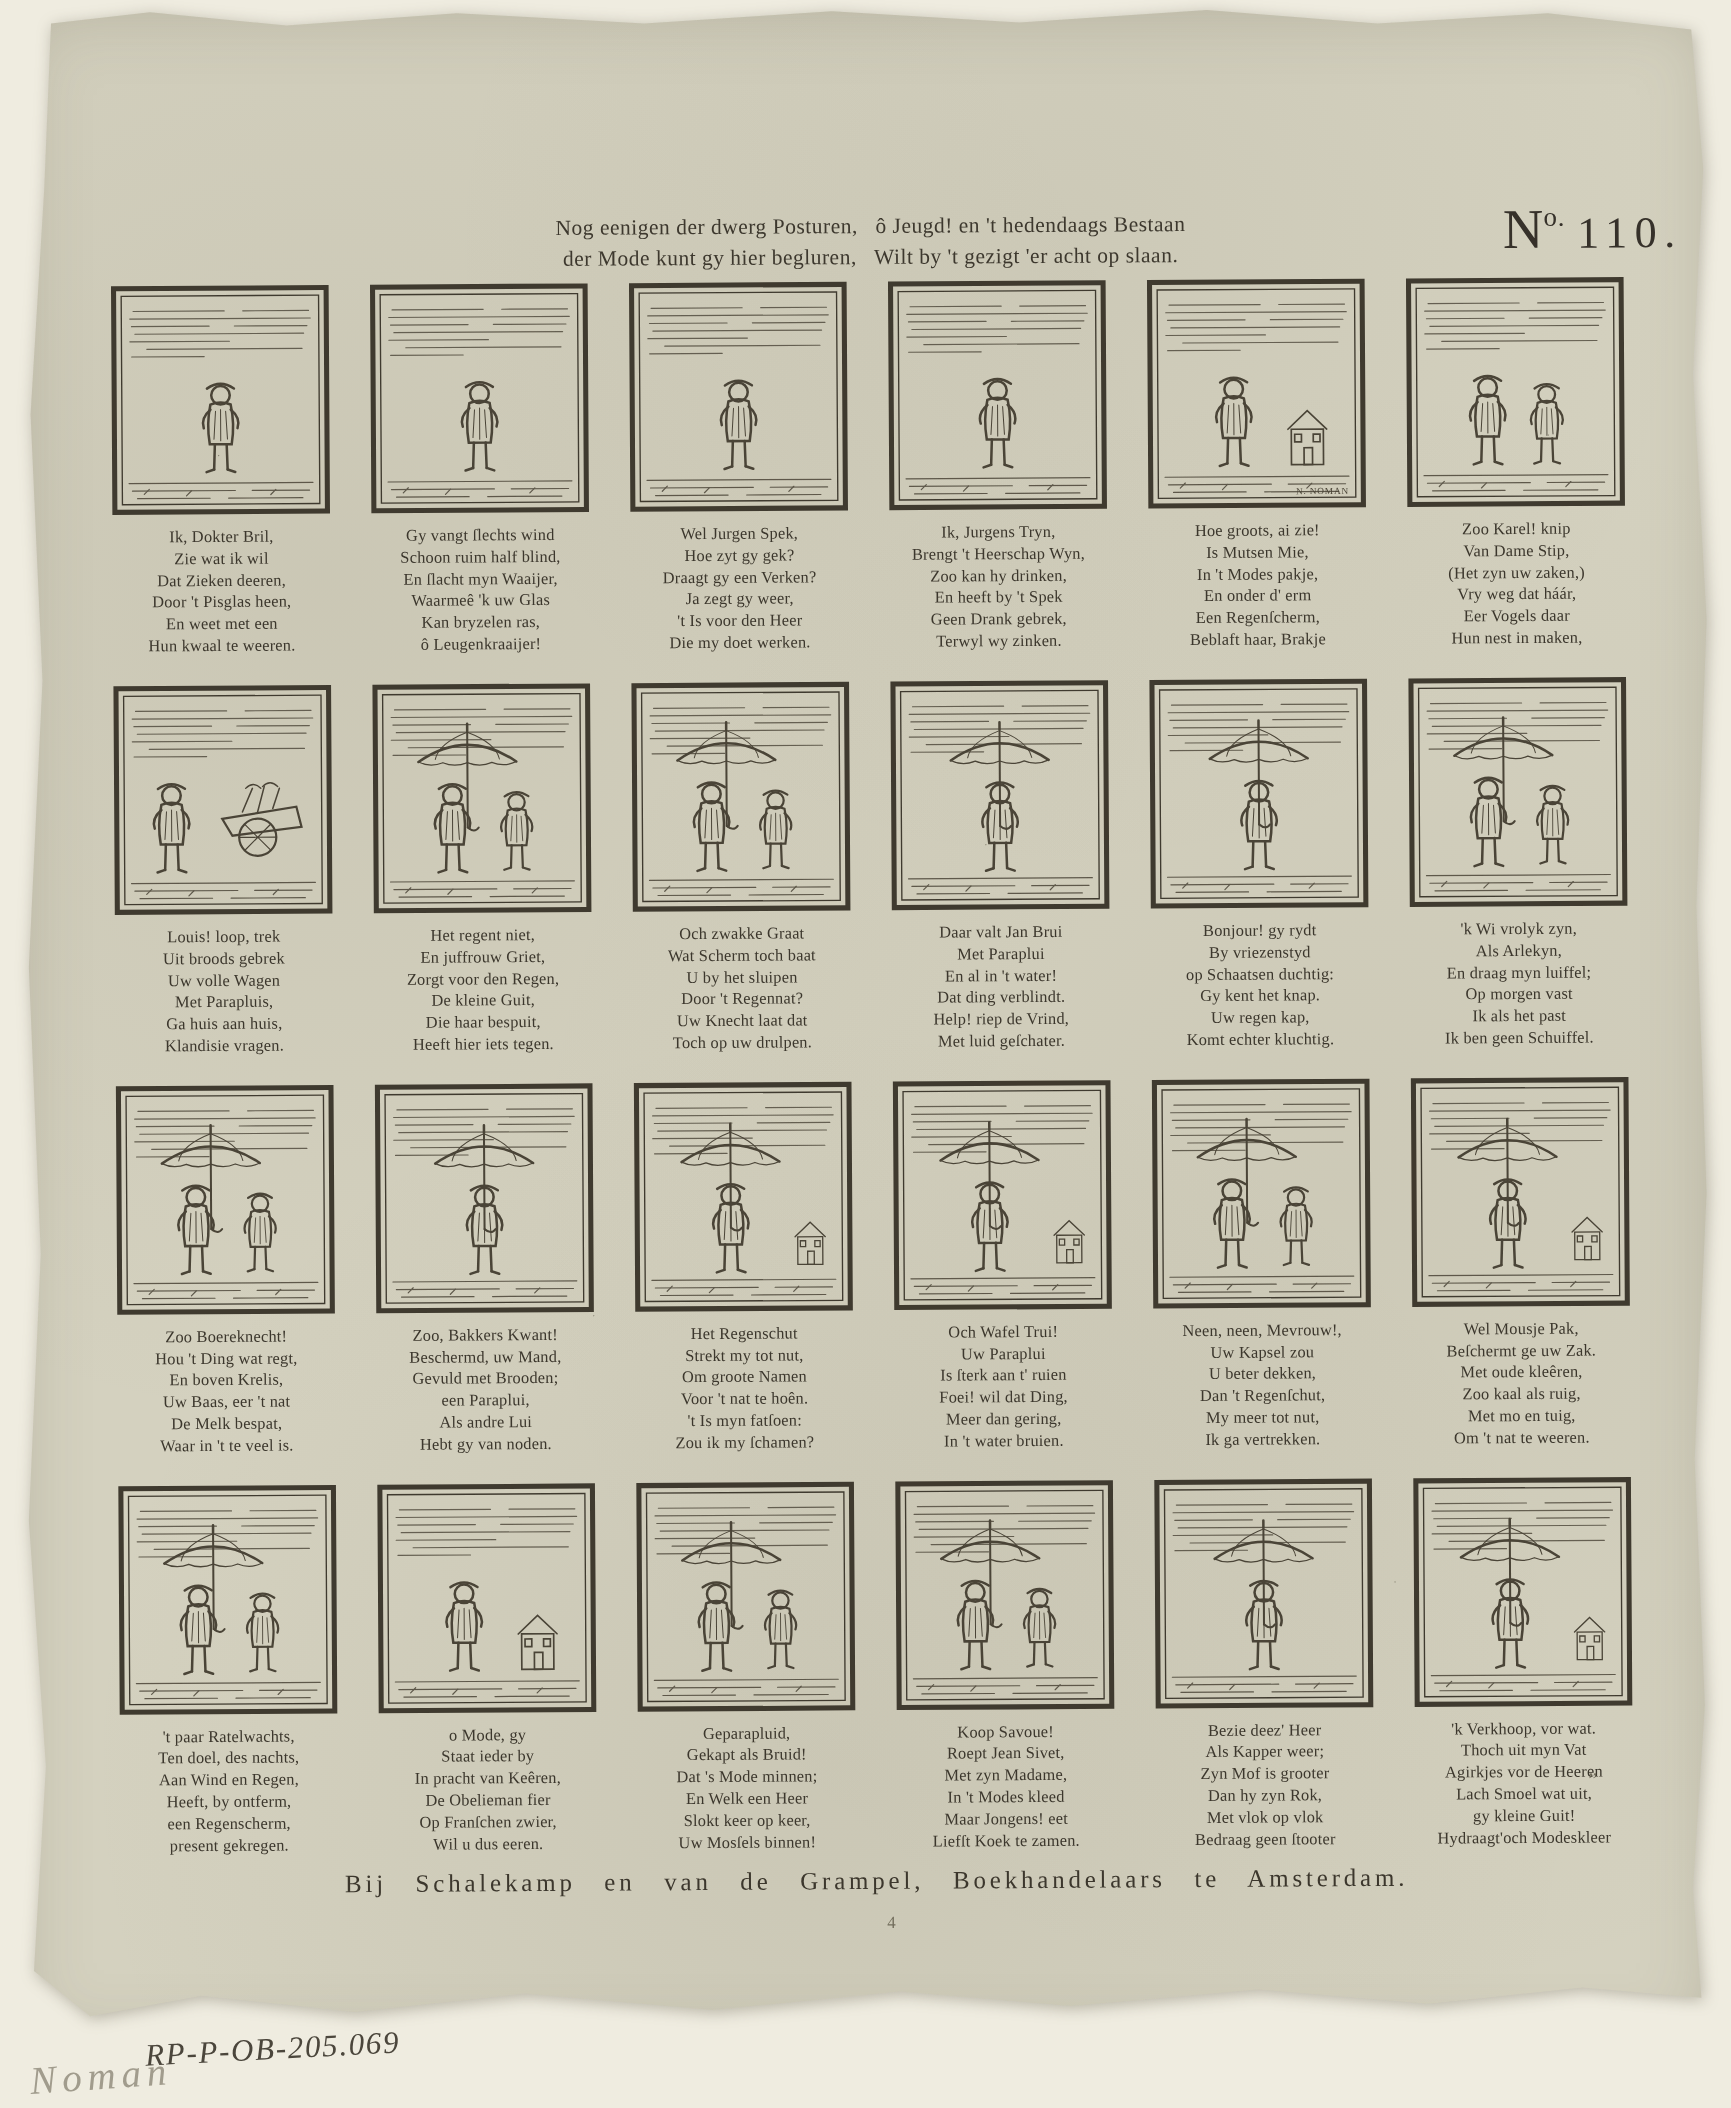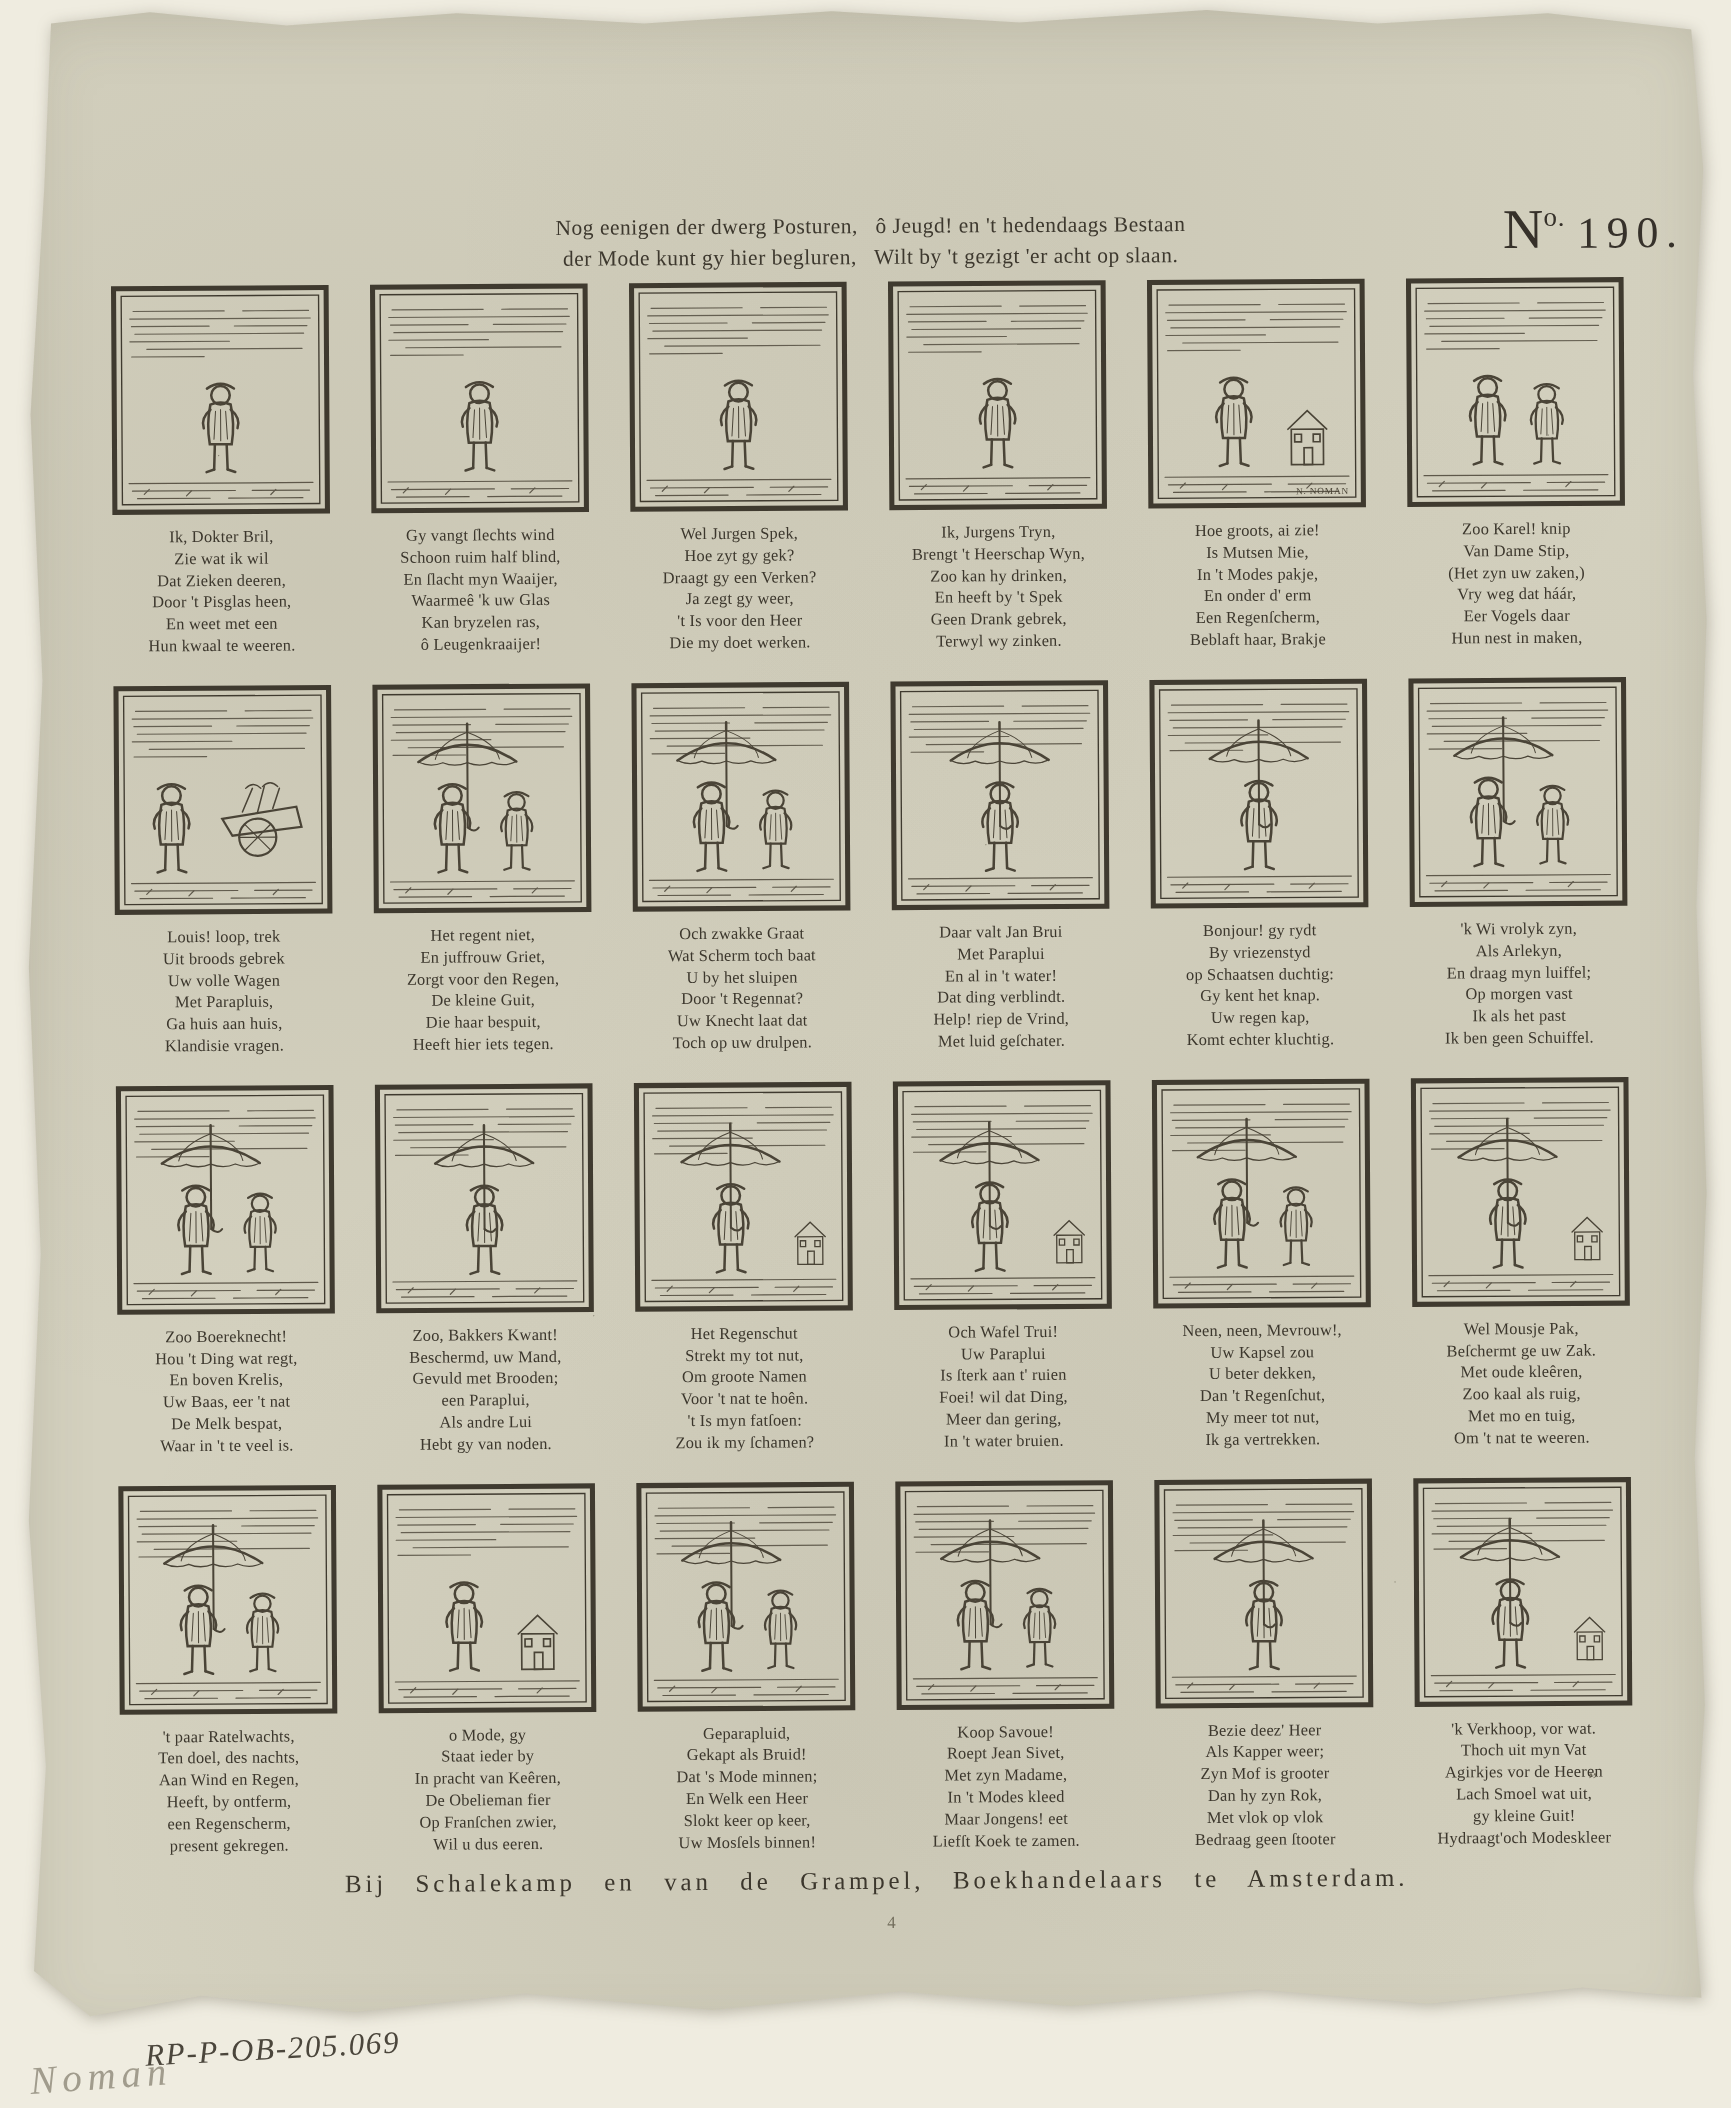--- a/index.html
+++ b/index.html
@@ -147,21 +147,21 @@
 <div class="canvas">
   <div class="sheet-wrap">
     <div class="sheet"></div>
   </div>
 
   <div class="content">
 
     <div class="title"><span>Nog eenigen der dwerg Posturen,   ô Jeugd! en 't hedendaags Bestaan</span>
 <span>der Mode kunt gy hier begluren,   Wilt by 't gezigt 'er acht op slaan.</span></div>
 
-    <div class="plate-number"><span class="n">N</span><span class="sup">o.</span><span class="val">190.</span></div>
+    <div class="plate-number"><span class="n">N</span><span class="sup">o.</span><span class="val">110.</span></div>
 
     <div class="grid">
 
       <figure class="cell">
         <svg class="wc-img" viewBox="0 0 262 275">
             <use href="#frm"></use>
             <use href="#sky"></use>
             <use href="#grd"></use>
             <use href="#sc-s"></use>
           </svg>

